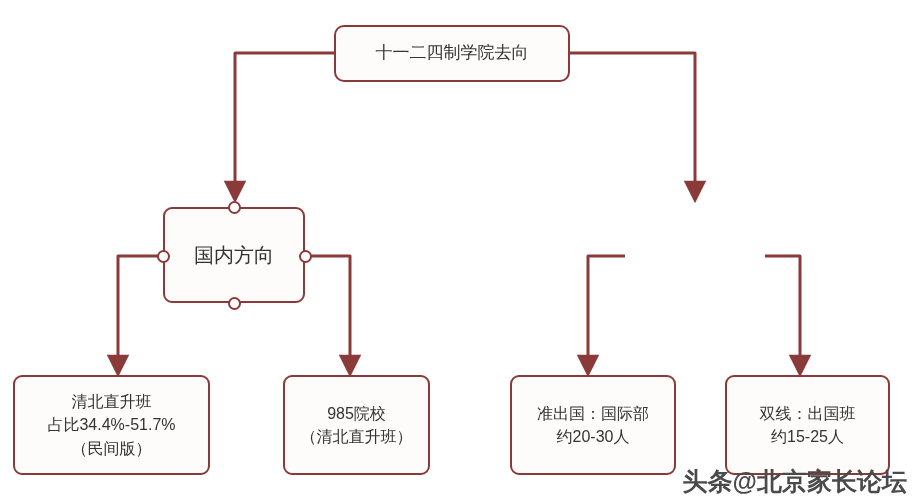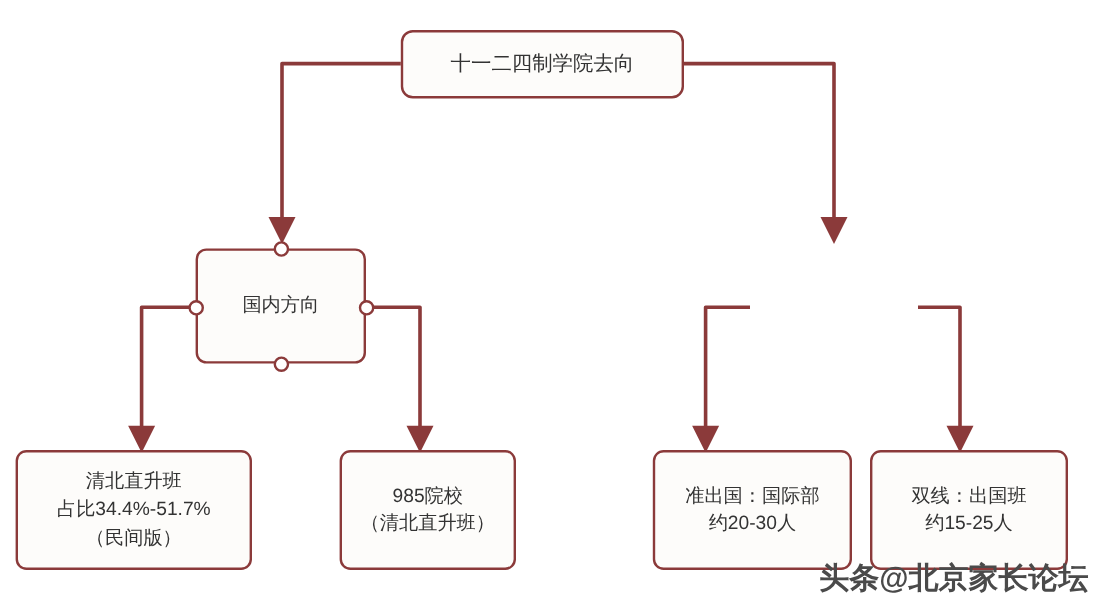--- a/index.html
+++ b/index.html
@@ -38,21 +38,21 @@
     color: #333333;
     line-height: 1.45;
     white-space: pre-line;
     z-index: 2;
   }
   .node-root {
     font-size: 17px;
     border-radius: 10px;
   }
   .node-mid {
-    font-size: 16px;
+    font-size: 20px;
   }
   .node-leaf {
     font-size: 16px;
   }
   .handle {
     position: absolute;
     width: 13px;
     height: 13px;
     margin-left: -6.5px;
     margin-top: -6.5px;
@@ -111,21 +111,21 @@
   <div class="handle" style="left:234px; top:303px;"></div>
 
 
   <div class="node node-leaf" style="left:13px; top:375px; width:197px; height:100px;">清北直升班
 占比34.4%-51.7%
 （民间版）</div>
 
   <div class="node node-leaf" style="left:283px; top:375px; width:147px; height:100px;">985院校
 （清北直升班）</div>
 
-  <div class="node node-leaf" style="left:510px; top:375px; width:166px; height:100px;margin-left:34px;">准出国：国际部
+  <div class="node node-leaf" style="left:510px; top:375px; width:166px; height:100px;">准出国：国际部
 约20-30人</div>
 
   <div class="node node-leaf" style="left:725px; top:375px; width:165px; height:100px;text-align:center;">双线：出国班
 约15-25人</div>
 
   <div id="watermark">头条@北京家长论坛</div>
 
 </div>
 
 </body></html>

